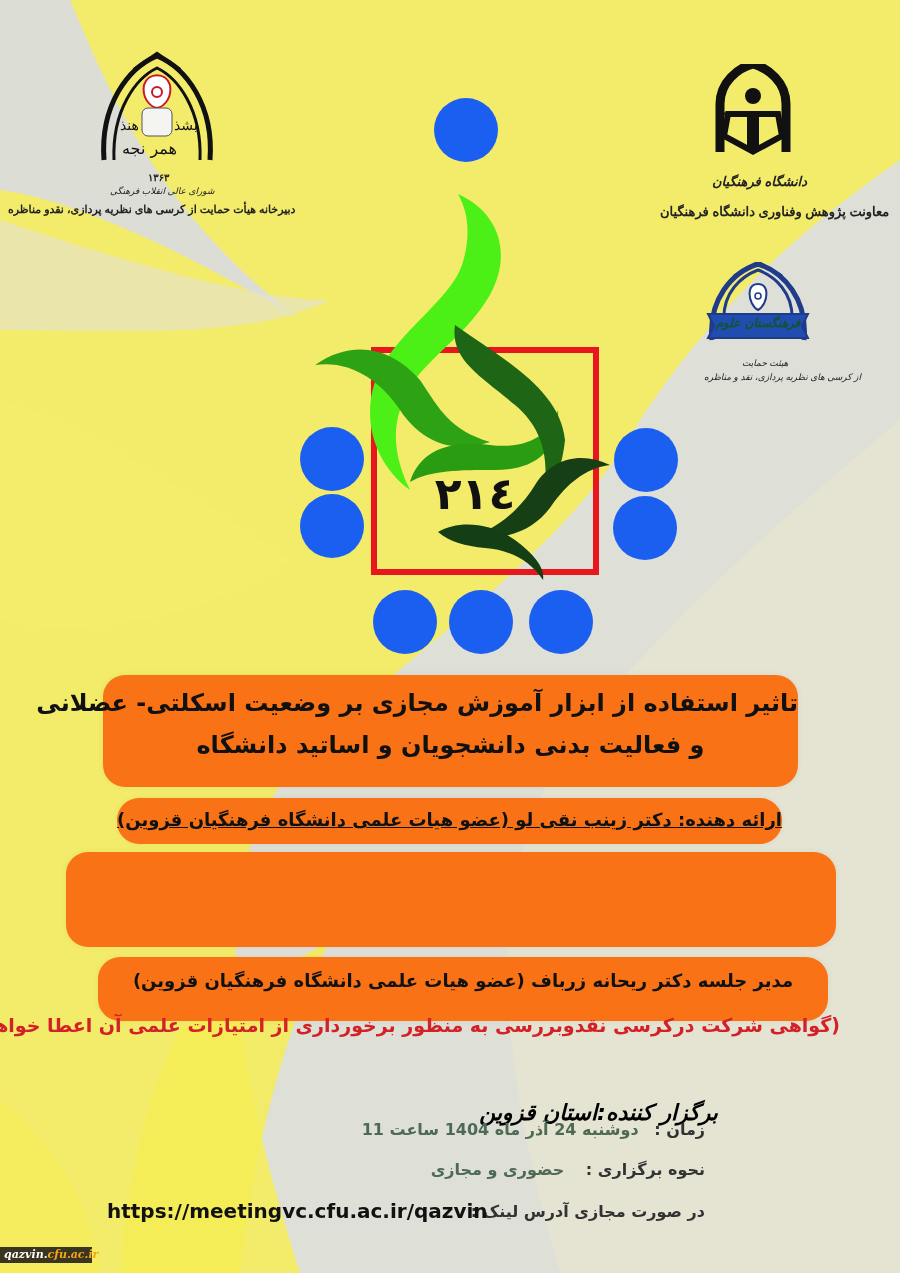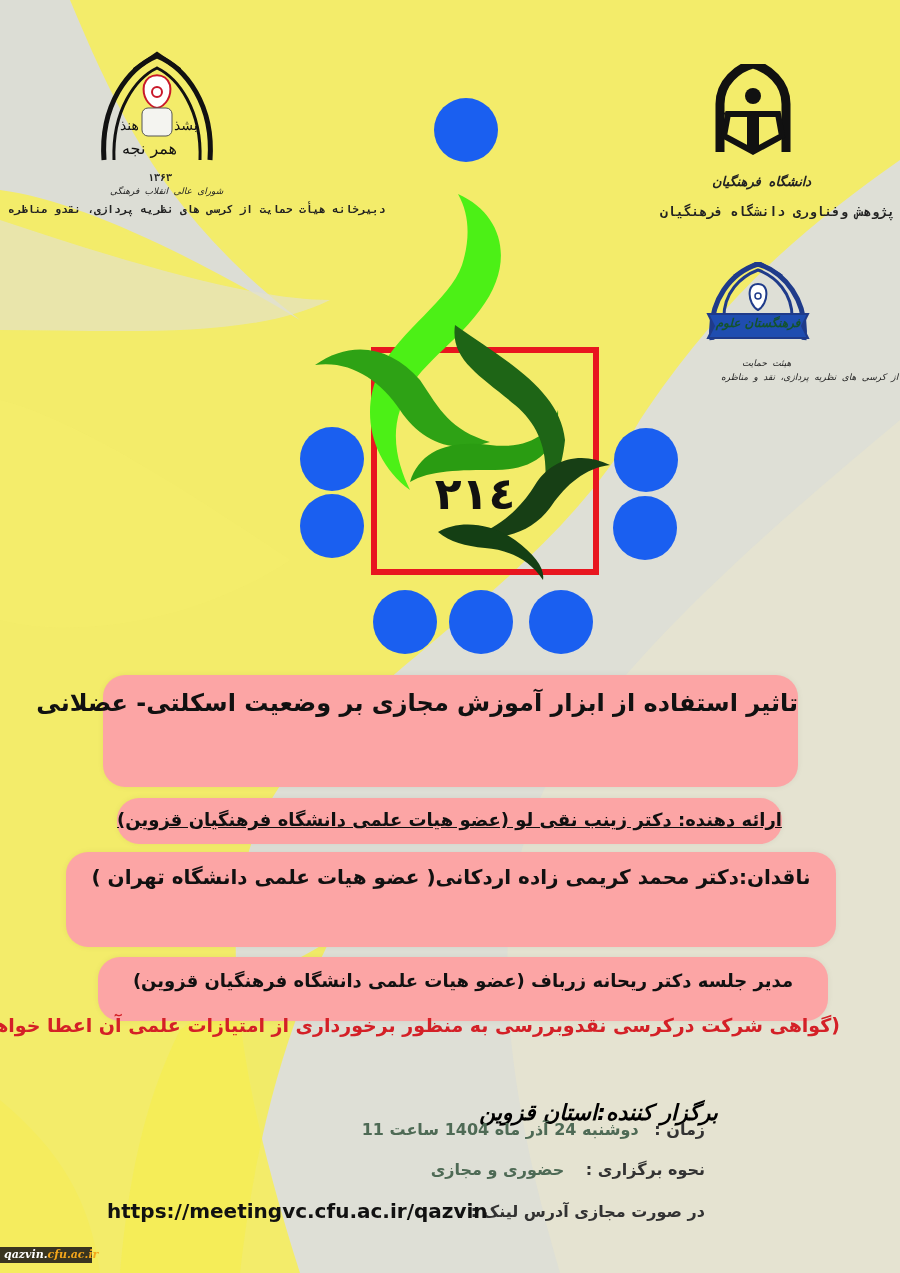--- a/index.html
+++ b/index.html
@@ -9,38 +9,38 @@
     background: #f3ec6a;
   }
   .bg { position: absolute; inset: 0; overflow: hidden; }
   .bg svg { position: absolute; left: 0; top: 0; }
 
   .abs { position: absolute; }
 
   
   .logo-caption {
     position: absolute; font-weight: bold; color: #222;
-    font-family: Liberation Mono, monospace; direction: rtl; white-space: nowrap;
+    font-family: Liberation Sans, sans-serif; direction: rtl; white-space: nowrap;
   }
 
   
   .dot { position: absolute; border-radius: 50%; background: #1a5ff0; }
   .red-square {
     position: absolute; left: 371px; top: 347px; width: 228px; height: 228px;
     border: 6px solid #e8161f; box-sizing: border-box;
   }
   .emblem-num {
     position: absolute; left: 425px; top: 468px; width: 100px; text-align: center;
     font-family: "DejaVu Sans", sans-serif; font-weight: bold; font-size: 44px; color: #111;
     letter-spacing: -2px; direction: ltr;
   }
 
   
   .pill {
-    position: absolute; background: #fca5a5; border-radius: 22px;
+    position: absolute; background: #f97316; border-radius: 22px;
     box-shadow: 0 0 6px rgba(0,0,0,0.06);
     direction: rtl; text-align: center; color: #111; font-weight: bold;
     font-family: "DejaVu Sans", sans-serif;
   }
   .pill .line { display: block; white-space: nowrap; }
 
   .notice {
     position: absolute; left: 60px; top: 1014px; width: 780px; text-align: center;
     direction: rtl; color: #d42027; font-weight: bold; font-size: 19px; white-space: nowrap;
   }
@@ -123,21 +123,21 @@
     <path d="M10,78 C6,38 30,10 56,2 C82,10 106,38 102,78" fill="none" stroke="#1f3b8a" stroke-width="5"></path>
     <path d="M22,60 C20,30 40,14 56,8 C72,14 92,30 90,60" fill="none" stroke="#1f3b8a" stroke-width="3"></path>
     <path d="M32,14 L56,0 L80,14" fill="none" stroke="#1f3b8a" stroke-width="3"></path>
     <path d="M48,28 C50,20 62,20 64,28 C66,38 60,46 56,48 C52,46 46,38 48,28 Z" fill="#fff" stroke="#1f3b8a" stroke-width="2"></path>
     <circle cx="56" cy="34" r="3" fill="none" stroke="#1f3b8a" stroke-width="1.5"></circle>
     <path d="M6,52 L106,52 L100,64 L106,76 L6,76 L12,64 Z" fill="#1f4db0" stroke="#1f3b8a" stroke-width="2"></path>
   </svg>
   <div style="position:absolute;left:10px;top:54px;width:92px;text-align:center;color:#14532d;font-size:12px;font-style:italic;font-weight:bold;direction:rtl;white-space:nowrap;">فرهنگستان علوم</div>
 </div>
 <div class="logo-caption" style="left:742px;top:358px;font-size:9px;font-weight:normal;font-style:italic;">هیئت حمایت</div>
-<div class="logo-caption" style="left:704px;top:372px;font-size:9px;font-weight:normal;font-style:italic;margin-left:17px;">از کرسی های نظریه پردازی، نقد و مناظره</div>
+<div class="logo-caption" style="left:704px;top:372px;font-size:9px;font-weight:normal;font-style:italic;">از کرسی های نظریه پردازی، نقد و مناظره</div>
 
 <div>
   <div class="dot" style="left:434px;top:98px;width:64px;height:64px;"></div>
 
   <div class="red-square"></div>
 
   <svg class="abs" style="left:290px;top:170px;" width="340" height="420" viewBox="0 0 340 420">
 
     <path d="M168,24 C215,45 225,95 190,140 C160,180 120,200 110,240 C100,270 110,300 120,320 C80,290 70,240 90,200 C110,160 160,130 172,95 C180,70 180,45 168,24 Z" fill="#4cf016"></path>
 
@@ -158,28 +158,28 @@
   <div class="dot" style="left:300px;top:494px;width:64px;height:64px;"></div>
   <div class="dot" style="left:614px;top:428px;width:64px;height:64px;"></div>
   <div class="dot" style="left:613px;top:496px;width:64px;height:64px;"></div>
   <div class="dot" style="left:373px;top:590px;width:64px;height:64px;"></div>
   <div class="dot" style="left:449px;top:590px;width:64px;height:64px;"></div>
   <div class="dot" style="left:529px;top:590px;width:64px;height:64px;"></div>
 </div>
 
 <div class="pill" style="left:103px;top:675px;width:695px;height:112px;">
   <span class="line" style="font-size:24px;margin-top:14px;">تاثیر استفاده از ابزار آموزش مجازی بر وضعیت اسکلتی- عضلانی</span>
+  <span class="line" style="font-size:24px;margin-top:14px;">و فعالیت بدنی دانشجویان و اساتید دانشگاه</span>
 </div>
 
 <div class="pill" style="left:117px;top:798px;width:665px;height:46px;">
   <span class="line" style="font-size:18px;margin-top:11px;text-decoration:underline;">ارائه دهنده: دکتر زینب نقی لو (عضو هیات علمی دانشگاه فرهنگیان قزوین)</span>
 </div>
 
 <div class="pill" style="left:66px;top:852px;width:770px;height:95px;">
-  <span class="line" style="font-size:20px;margin-top:13px;">ناقدان:دکتر محمد کریمی زاده اردکانی( عضو هیات علمی دانشگاه تهران )</span>
 </div>
 
 <div class="pill" style="left:98px;top:957px;width:730px;height:64px;">
   <span class="line" style="font-size:18px;margin-top:13px;">مدیر جلسه دکتر ریحانه زرباف (عضو هیات علمی دانشگاه فرهنگیان قزوین)</span>
 </div>
 
 <div class="notice">(گواهی شرکت درکرسی نقدوبررسی به منظور برخورداری از امتیازات علمی آن اعطا خواهد شد )</div>
 
 <div class="organizer">برگزار کننده:استان  قزوین</div>
 

